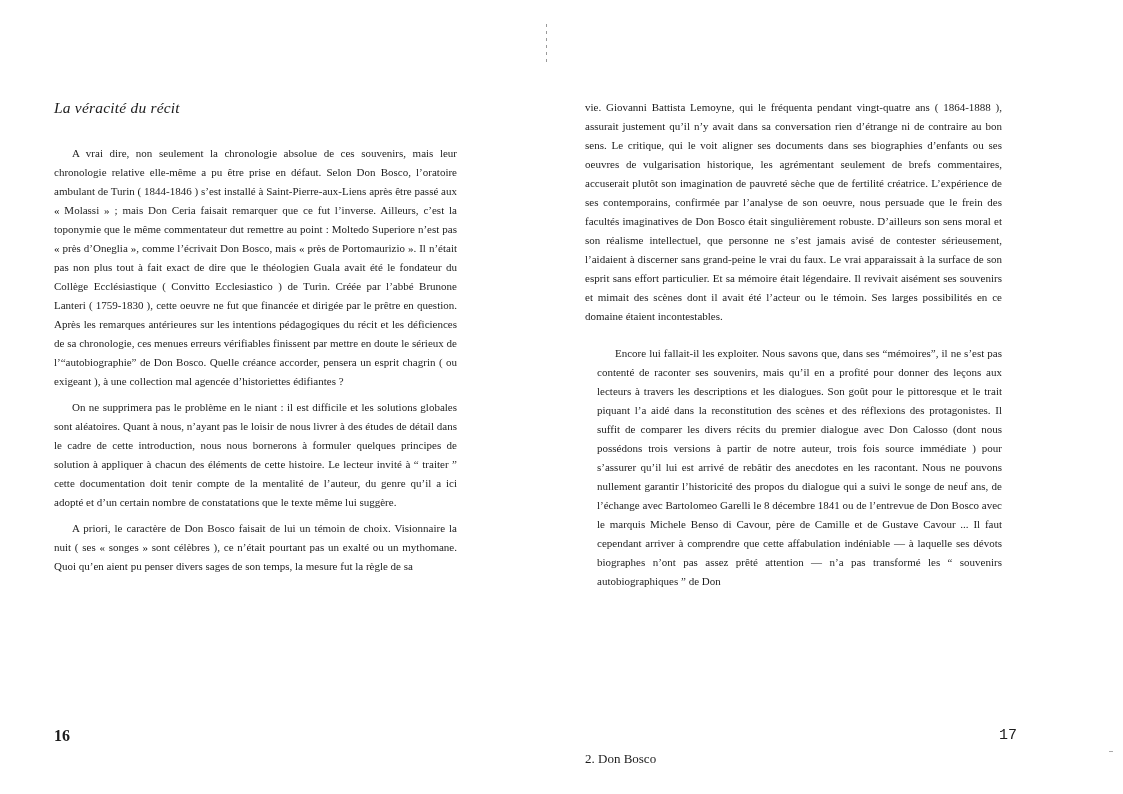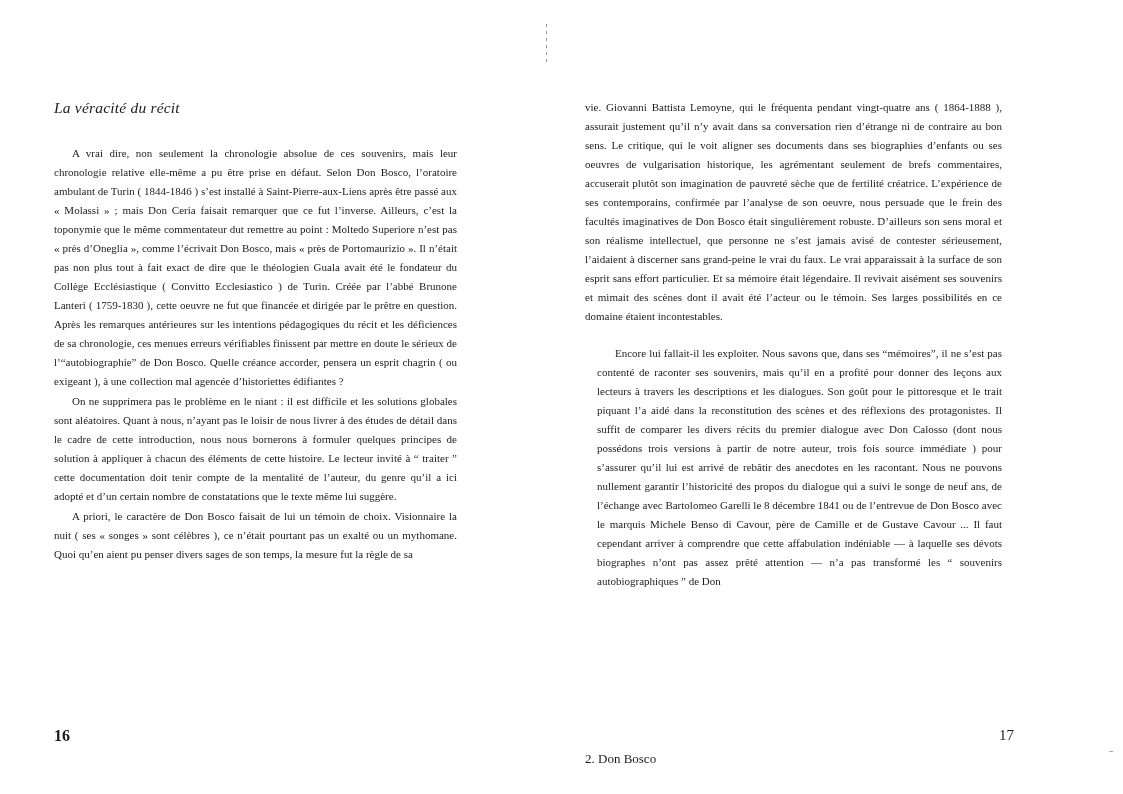--- a/index.html
+++ b/index.html
@@ -17,25 +17,25 @@
     background: repeating-linear-gradient(#999 0 3px, transparent 3px 7px);
   }
   .section-title {
     position: absolute; left: 54px; top: 89px;
     font-style: italic; font-size: 15.5px; letter-spacing: 0.2px;
   }
   .text-block { position: absolute; width: 403px; font-size: 11px; line-height: 19px; }
   .text-left { left: 54px; top: 134px; }
   .text-right { left: 24px; top: 88px; width: 417px; }
   .para { margin: 0; text-align: justify; text-indent: 18px; hyphens: manual; }
-  .para + .para { margin-top: 1px; }
+  .para + .para { margin-top: 7px; }
   .para.gap { margin-top: 18px; margin-left: 12px; }
   .page-number { position: absolute; font-size: 16px; font-weight: bold; }
   .pn-left { left: 54px; top: 717px; }
-  .pn-right { left: 438px; top: 717px; font-weight: normal; font-family: Liberation Serif, serif; font-size: 15px; }
+  .pn-right { left: 438px; top: 717px; font-weight: normal; font-family: Liberation Mono, monospace; font-size: 15px; }
   .signature { position: absolute; left: 24px; top: 741px; font-size: 13px; }
   .edge-mark { position: absolute; left: 548px; top: 741px; width: 4px; height: 1px; background: #aaa; }
 </style>
 </head>
 <body>
 
 <div class="page page-left">
   <div class="gutter-mark"></div>
   <div class="section-title">La véracité du récit</div>
   <div class="text-block text-left">

